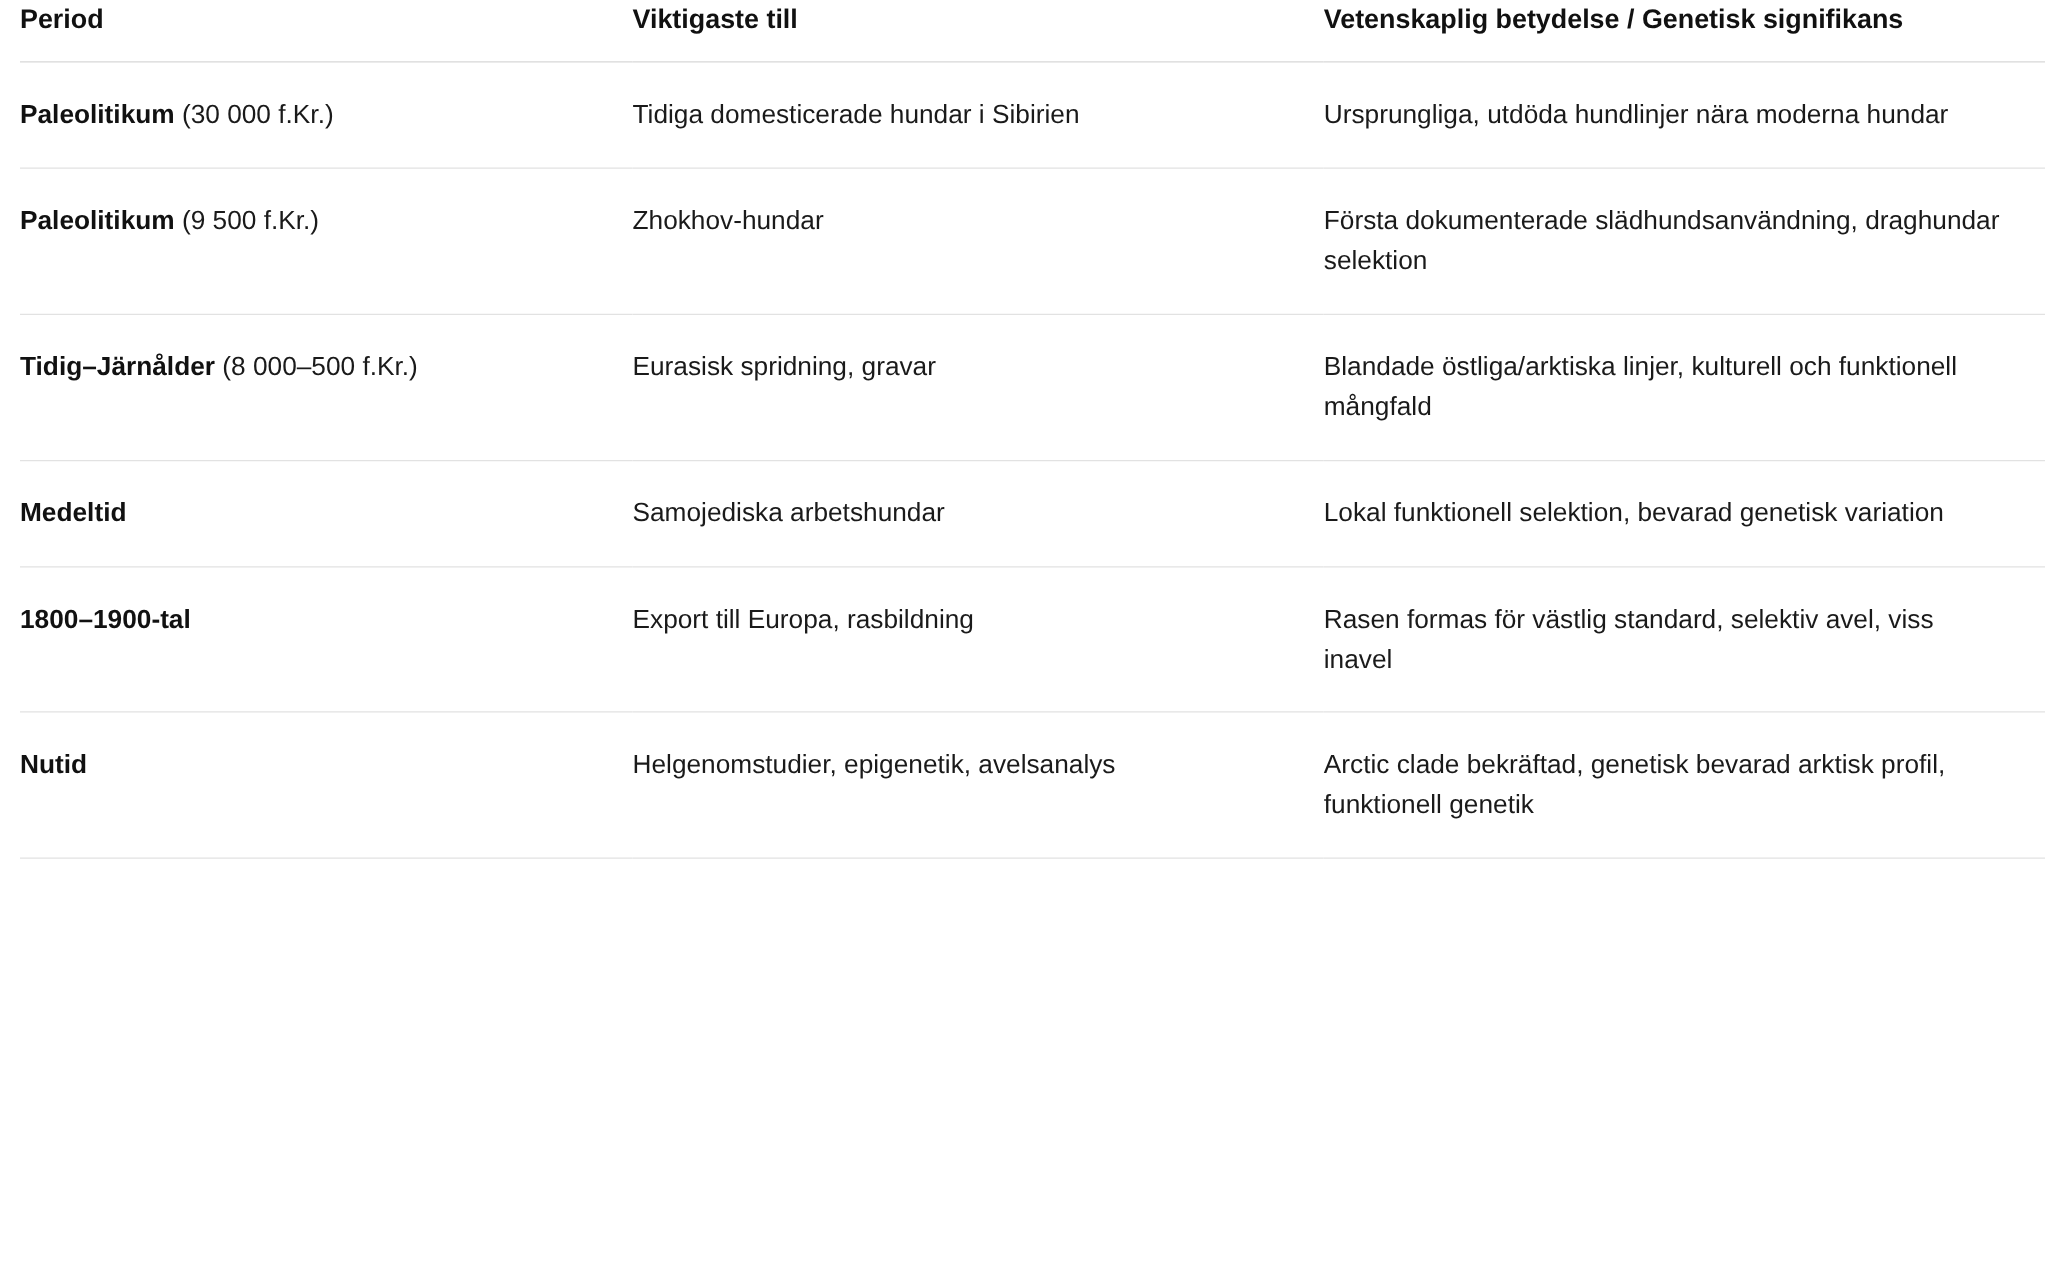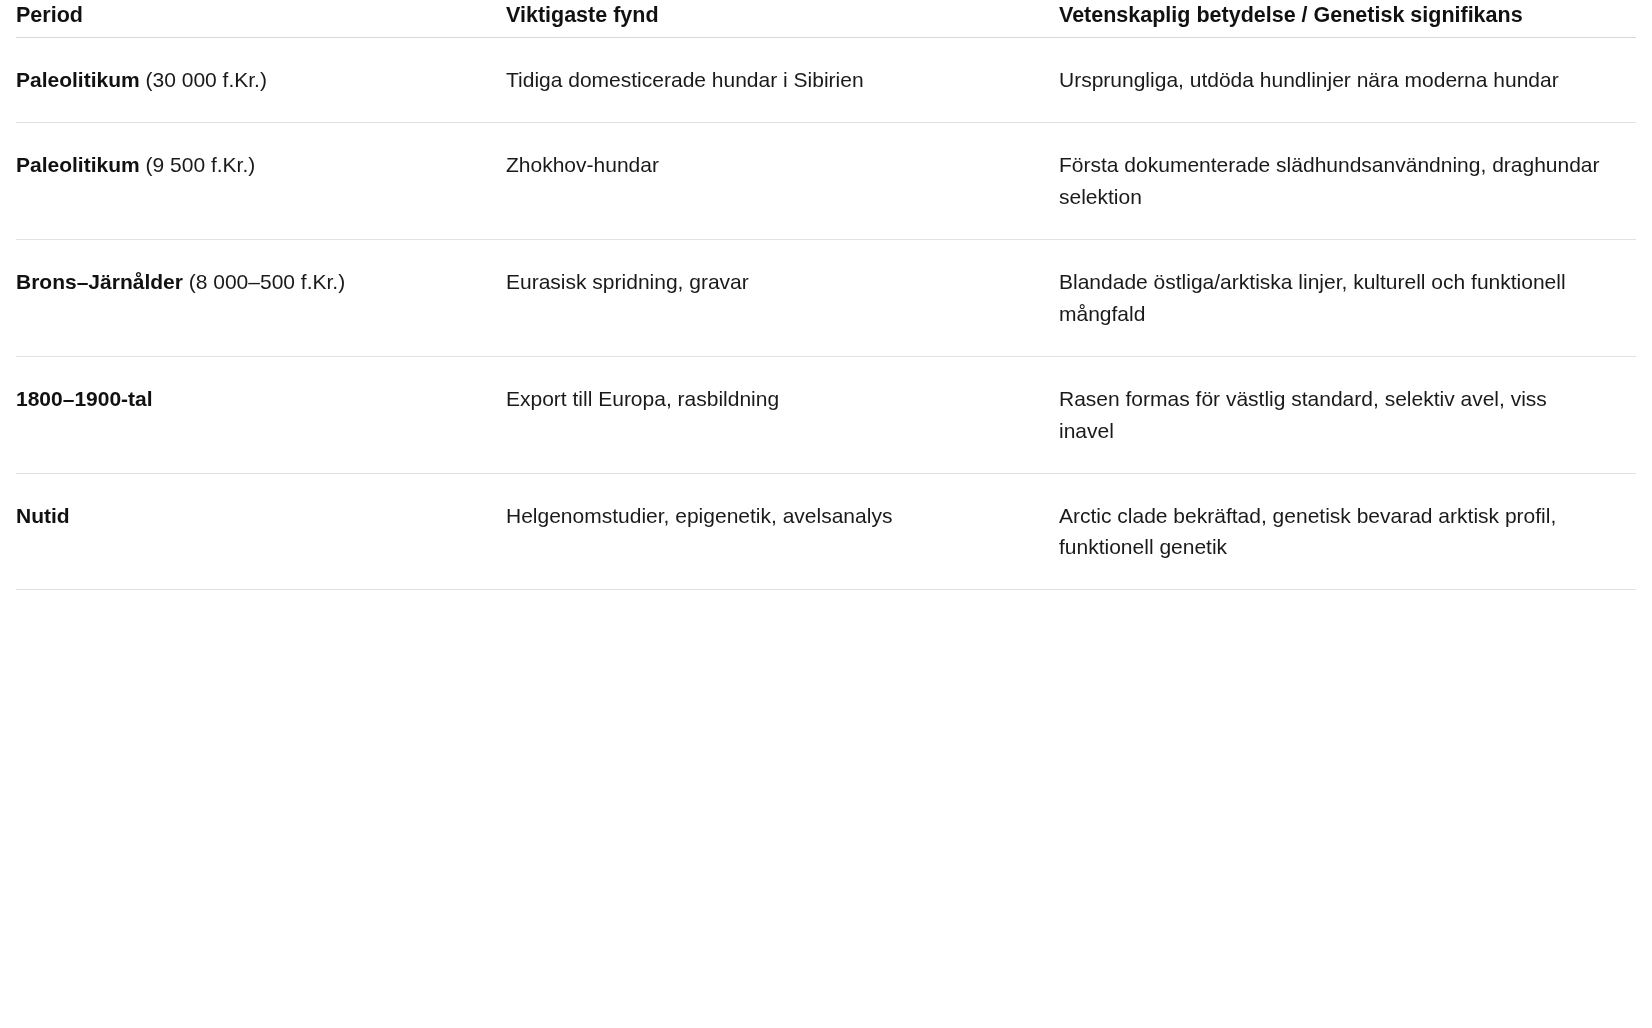--- a/index.html
+++ b/index.html
@@ -28,21 +28,21 @@
   table.data-table col.col-find   { width: 553px; }
   table.data-table col.col-sig    { width: 577px; }
 
   thead th {
     text-align: left;
     vertical-align: bottom;
     font-size: 21.5px;
     font-weight: bold;
     line-height: 1.45;
     color: #111111;
-    padding: 0 30px 6px 0;
+    padding: 0 30px 18px 0;
     border-bottom: 1px solid #d8d8d8;
   }
   thead th.first { padding-left: 0; }
 
   tbody td {
     vertical-align: top;
     font-size: 21px;
     line-height: 1.52;
     color: #1a1a1a;
     padding: 26px 30px 26px 0;
@@ -67,21 +67,21 @@
 <div class="page">
   <table class="data-table">
     <colgroup>
       <col class="col-period">
       <col class="col-find">
       <col class="col-sig">
     </colgroup>
     <thead>
       <tr>
         <th class="first">Period</th>
-        <th>Viktigaste fynd</th>
+        <th>Viktigaste till</th>
         <th>Vetenskaplig betydelse / Genetisk signifikans</th>
       </tr>
     </thead>
     <tbody>
       <tr>
         <td class="period"><strong>Paleolitikum</strong><span class="paren"> (30 000 f.Kr.)</span></td>
         <td>
             <span class="cellwrap">Tidiga domesticerade hundar i Sibirien</span>
           </td>
         <td>
@@ -91,26 +91,35 @@
       <tr>
         <td class="period"><strong>Paleolitikum</strong><span class="paren"> (9 500 f.Kr.)</span></td>
         <td>
             <span class="cellwrap">Zhokhov-hundar</span>
           </td>
         <td>
             <span class="cellwrap">Första dokumenterade slädhundsanvändning, draghundar selektion</span>
           </td>
       </tr>
       <tr>
-        <td class="period"><strong>Brons–Järnålder</strong><span class="paren"> (8 000–500 f.Kr.)</span></td>
+        <td class="period"><strong>Tidig–Järnålder</strong><span class="paren"> (8 000–500 f.Kr.)</span></td>
         <td>
             <span class="cellwrap">Eurasisk spridning, gravar</span>
           </td>
         <td>
             <span class="cellwrap">Blandade östliga/arktiska linjer, kulturell och funktionell mångfald</span>
+          </td>
+      </tr>
+      <tr>
+        <td class="period"><strong>Medeltid</strong><span class="paren"></span></td>
+        <td>
+            <span class="cellwrap">Samojediska arbetshundar</span>
+          </td>
+        <td>
+            <span class="cellwrap">Lokal funktionell selektion, bevarad genetisk variation</span>
           </td>
       </tr>
       <tr>
         <td class="period"><strong>1800–1900-tal</strong><span class="paren"></span></td>
         <td>
             <span class="cellwrap">Export till Europa, rasbildning</span>
           </td>
         <td>
             <span class="cellwrap">Rasen formas för västlig standard, selektiv avel, viss inavel</span>
           </td>

